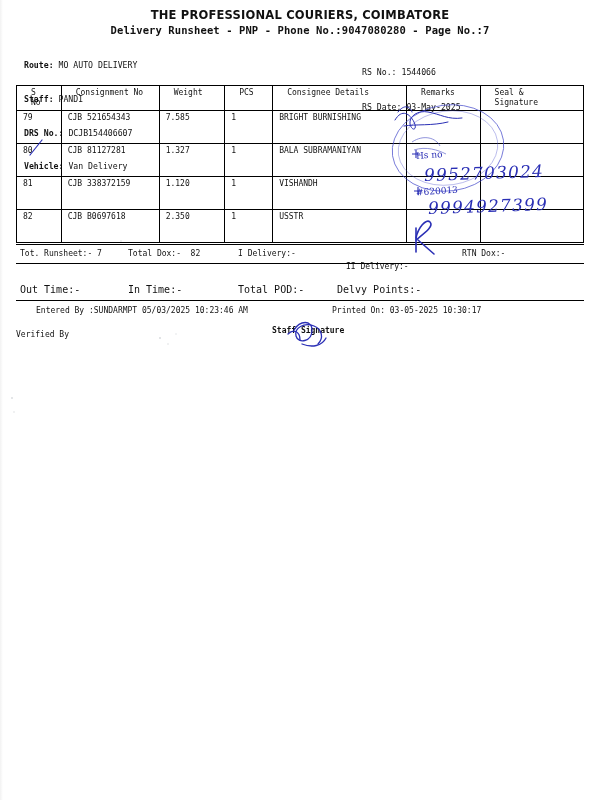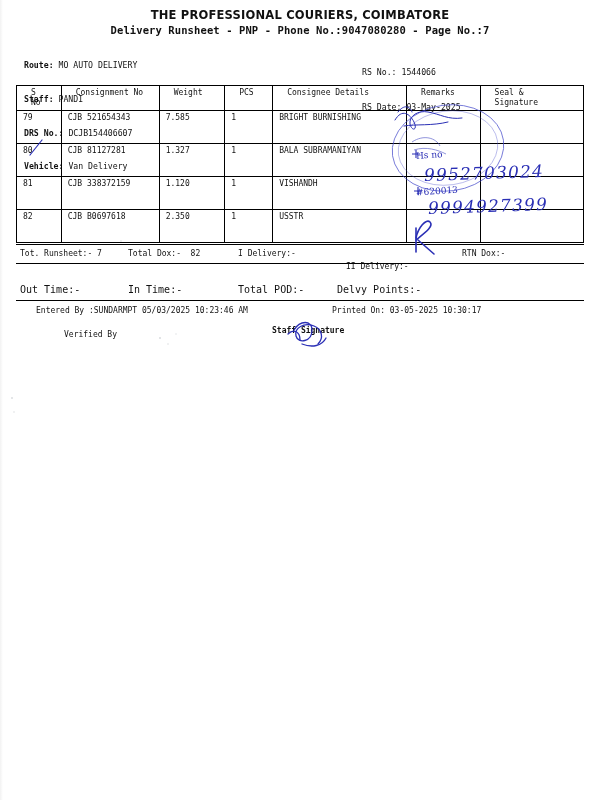--- a/index.html
+++ b/index.html
@@ -144,21 +144,20 @@
     font-size: 8px;
     white-space: pre;
   }
   .entered-line .cell { position: absolute; top: 0; }
 
   .verified {
     position: absolute;
     left: 16px;
     top: 330px;
     font-size: 8px;
-    margin-left: 48px;
   }
   .staff-sign-label {
     position: absolute;
     left: 272px;
     top: 326px;
     font-size: 8px;
     font-weight: bold;
   }
 
   

